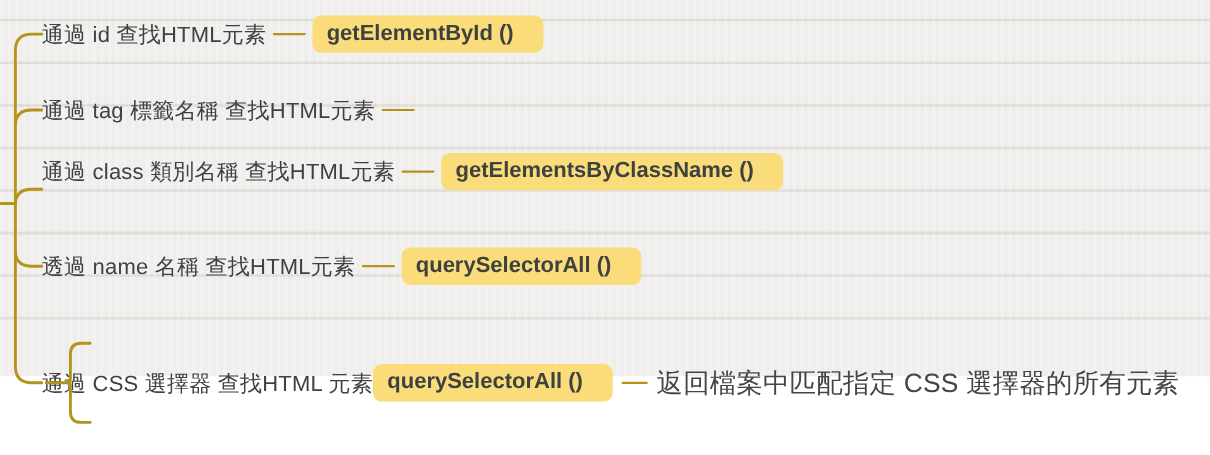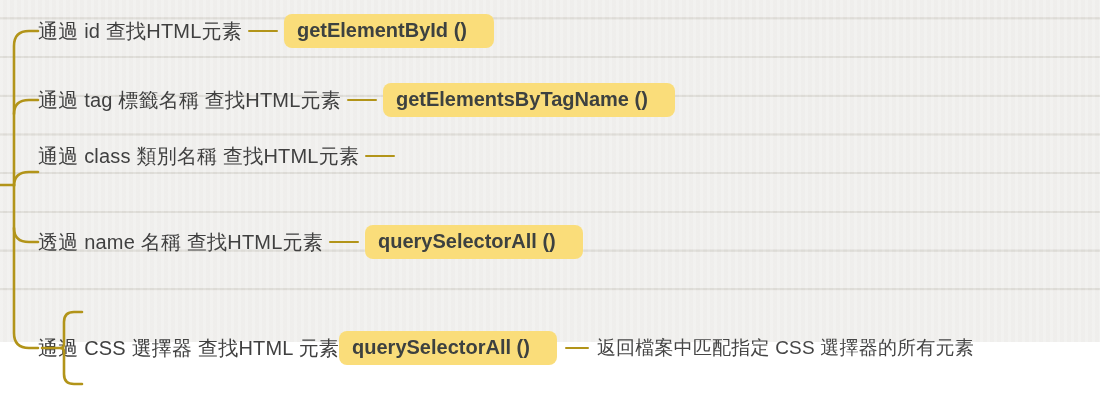--- a/index.html
+++ b/index.html
@@ -73,21 +73,21 @@
     flex-direction:row;
     gap:34px;
   }
   .subrow {
     display:flex;
     align-items:center;
     height:38px;
     white-space:nowrap;
   }
   .desc {
-    font-size:19px;
+    font-size:24px;
     color: var(--desc-text);
     letter-spacing:0.2px;
   }
 </style>
 </head>
 <body>
 
 <div id="canvas">
 
   <svg class="lines" style="left:0;top:0;" width="38" height="414" viewBox="0 0 38 414">
@@ -101,26 +101,26 @@
 
   <div class="row" style="top:11px;">
     <span class="label">通過 id 查找HTML元素</span>
     <div class="hline"></div>
     <div class="chip">getElementById ()</div>
   </div>
 
   <div class="row" style="top:80px;align-items:center;">
     <span class="label">通過 tag 標籤名稱 查找HTML元素</span>
     <div class="hline"></div>
-    <div class="chip">getElementsByTagName ()</div>
   </div>
 
   <div class="row" style="top:136px;">
     <span class="label">通過 class 類別名稱 查找HTML元素</span>
     <div class="hline"></div>
+    <div class="chip">getElementsByClassName ()</div>
   </div>
 
   <div class="row" style="top:222px;">
     <span class="label">透過 name 名稱 查找HTML元素</span>
     <div class="hline"></div>
     <div class="chip">querySelectorAll ()</div>
   </div>
 
   <div class="row parent" style="top:293px;">
     <span class="label">通過 CSS 選擇器 查找HTML 元素</span>

